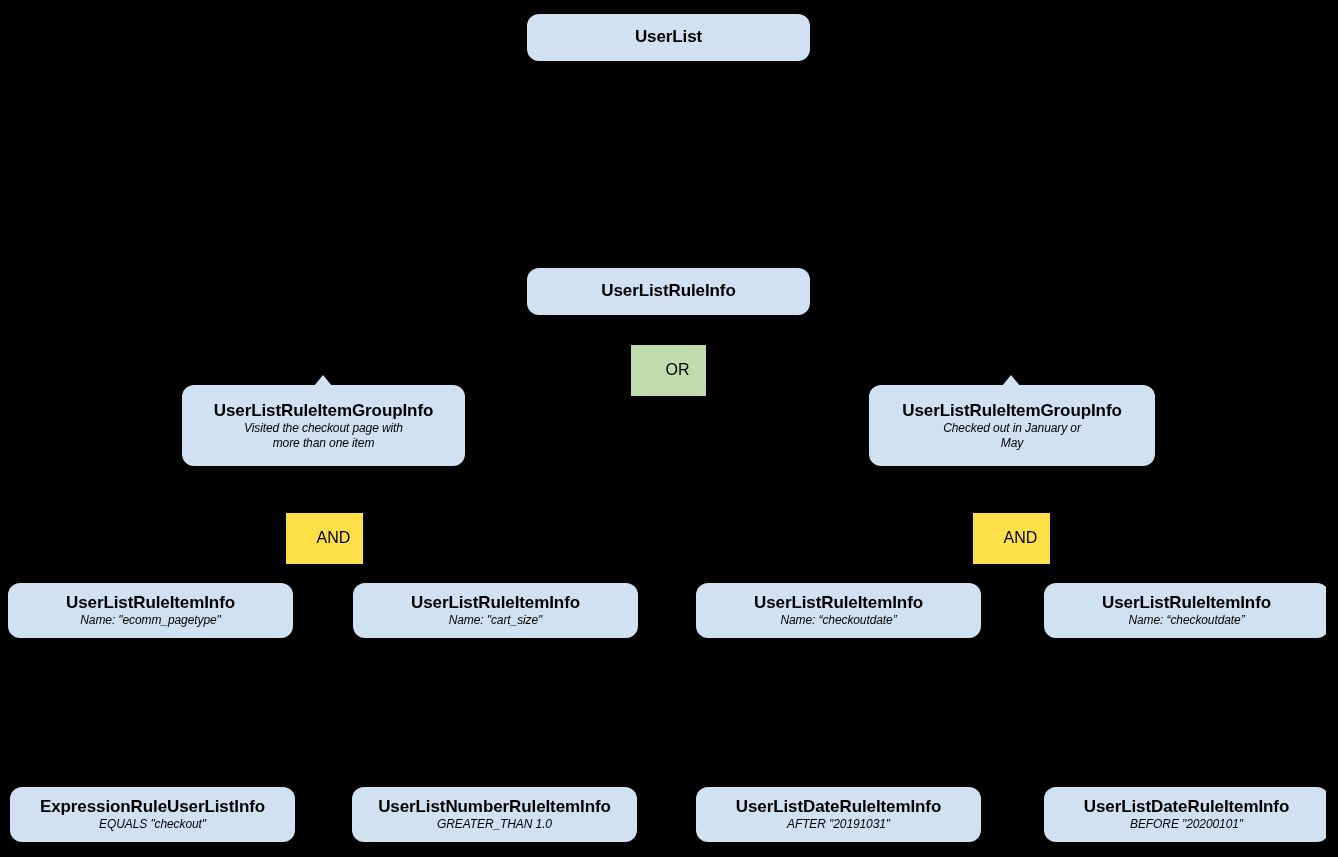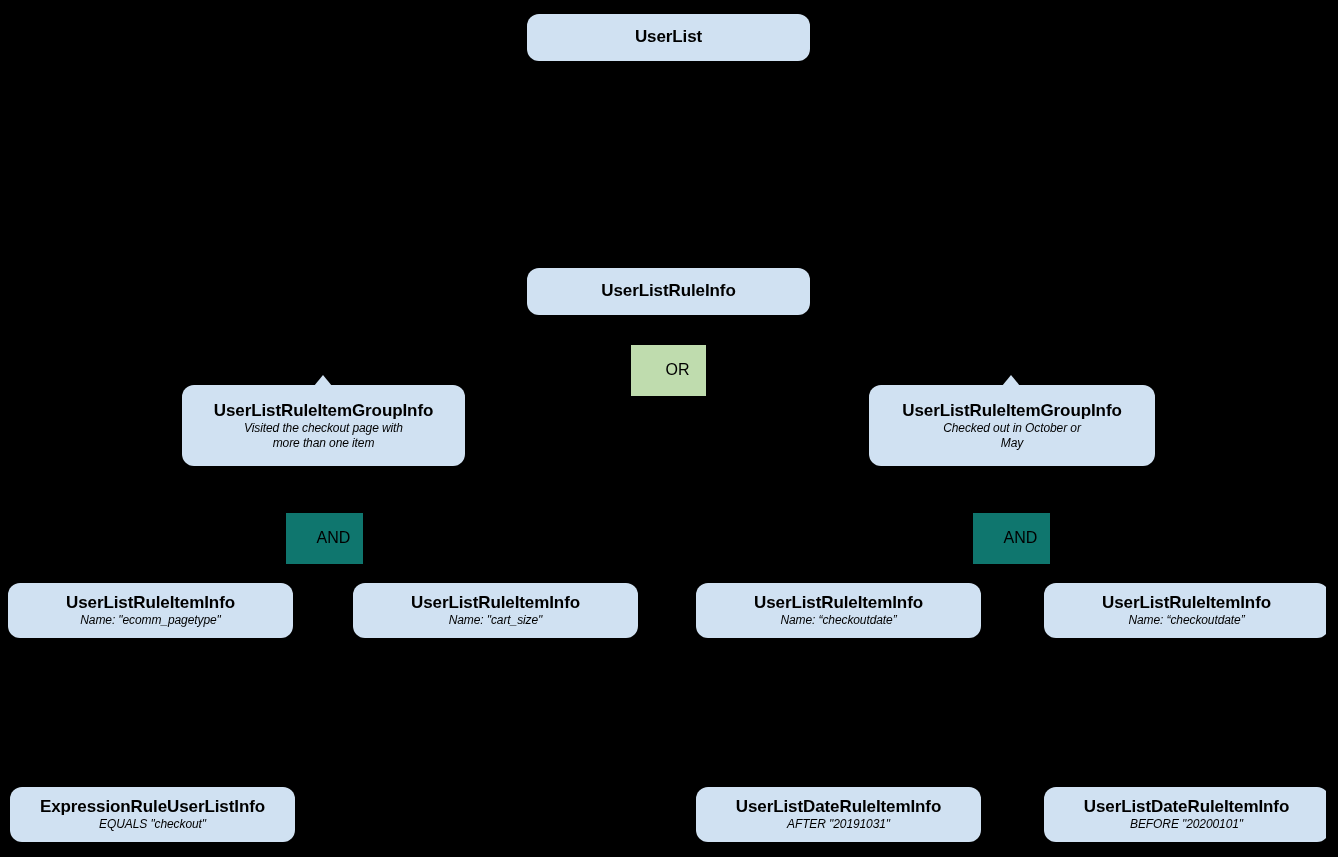--- a/index.html
+++ b/index.html
@@ -46,21 +46,21 @@
   }
   .ent .sub.nowrap { white-space: nowrap; }
 
   
   .op {
     border-radius: 0;
     font-weight: normal;
     font-size: 16px;
   }
   .op.or  { background: #bfdcae; }
-  .op.and { background: #0f766e; }
+  .op.and { background: #fde047; }
   .op .oplabel { font-size: 16px; }
 
   
   .notch {
     position: absolute;
     width: 0;
     height: 0;
     border-left: 9px solid transparent;
     border-right: 9px solid transparent;
     border-bottom: 11px solid #d0e1f2;
@@ -88,21 +88,21 @@
   <div class="notch" style="left:314px; top:375px;"></div>
   <div class="node ent" style="left:182px; top:385px; width:283px; height:81px;">
     <div class="title">UserListRuleItemGroupInfo</div>
     <div class="sub">Visited the checkout page with</div>
     <div class="sub">more than one item</div>
   </div>
 
   <div class="notch" style="left:1002px; top:375px;"></div>
   <div class="node ent" style="left:869px; top:385px; width:286px; height:81px;">
     <div class="title">UserListRuleItemGroupInfo</div>
-    <div class="sub">Checked out in October or</div>
+    <div class="sub">Checked out in January or</div>
     <div class="sub">May</div>
   </div>
 
   <div class="node op and" style="left:286px; top:513px; width:77px; height:51px;">
     <div class="oplabel">AND</div>
   </div>
 
   <div class="node op and" style="left:973px; top:513px; width:77px; height:51px;">
     <div class="oplabel">AND</div>
   </div>
@@ -125,20 +125,24 @@
   <div class="node ent" style="left:1044px; top:583px; width:285px; height:55px;">
     <div class="title">UserListRuleItemInfo</div>
     <div class="sub nowrap">Name: “checkoutdate”</div>
   </div>
 
   <div class="node ent" style="left:10px; top:787px; width:285px; height:55px;">
     <div class="title">ExpressionRuleUserListInfo</div>
     <div class="sub nowrap">EQUALS "checkout"</div>
   </div>
 
+  <div class="node ent" style="left:352px; top:787px; width:285px; height:55px;">
+    <div class="title">UserListNumberRuleItemInfo</div>
+    <div class="sub nowrap">GREATER_THAN 1.0</div>
+  </div>
 
   <div class="node ent" style="left:696px; top:787px; width:285px; height:55px;">
     <div class="title">UserListDateRuleItemInfo</div>
     <div class="sub nowrap">AFTER "20191031"</div>
   </div>
 
   <div class="node ent" style="left:1044px; top:787px; width:285px; height:55px;">
     <div class="title">UserListDateRuleItemInfo</div>
     <div class="sub nowrap">BEFORE "20200101"</div>
   </div>

